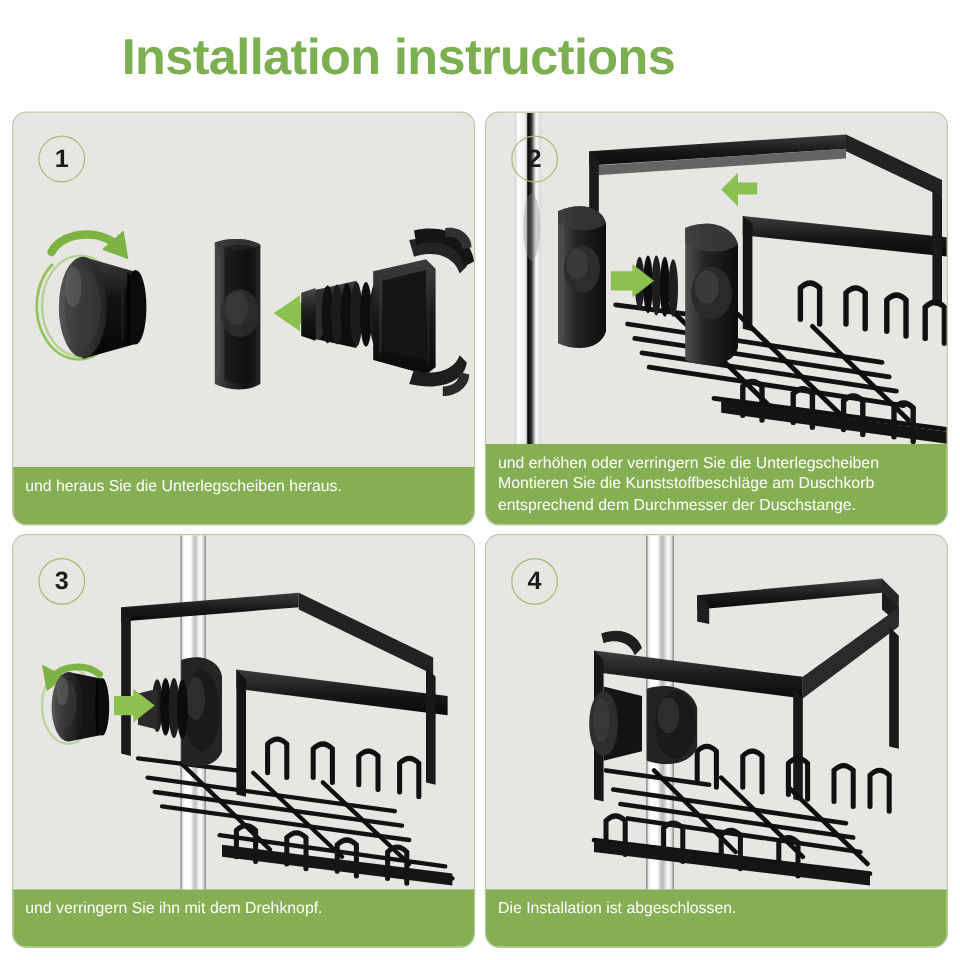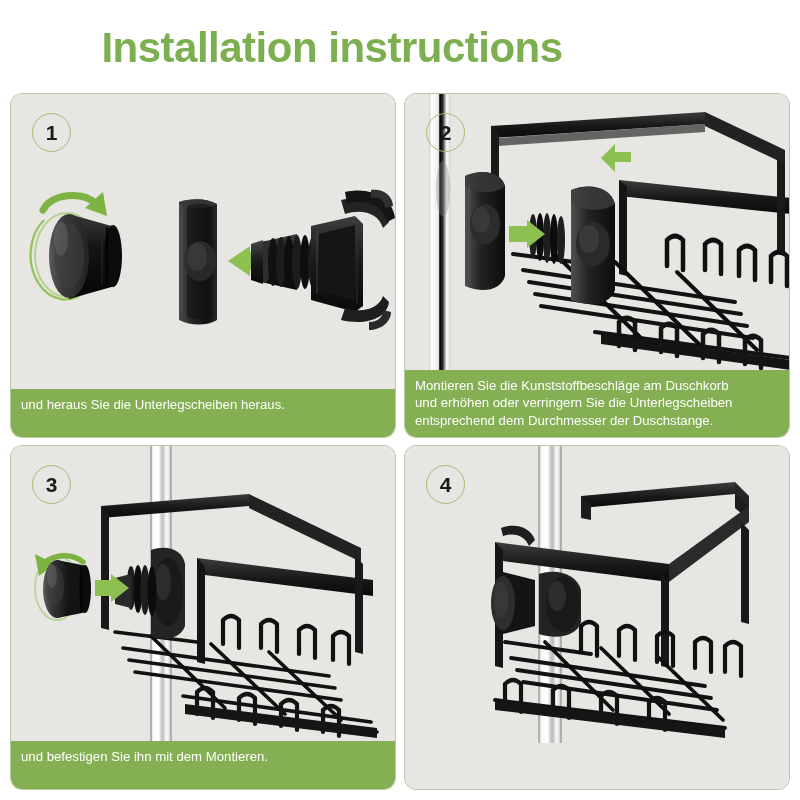--- a/index.html
+++ b/index.html
@@ -334,22 +334,22 @@
           <g>
             <path d="M104 132 L104 148 L122 148 L122 154 L140 140 L122 126 L122 132 Z" fill="#8CC152"></path>
           </g>
           <g>
             <path d="M196 60 L212 60 L212 50 L226 64 L212 78 L212 70 L196 70 Z" fill="#8CC152" transform="rotate(180 211 64)"></path>
           </g>
         </svg>
       </div>
 
       <div class="caption lines-3">
+        <span class="ln">und erhöhen oder verringern Sie die Unterlegscheiben</span>
         <span class="ln">Montieren Sie die Kunststoffbeschläge am Duschkorb</span>
-        <span class="ln">und erhöhen oder verringern Sie die Unterlegscheiben</span>
         <span class="ln">entsprechend dem Durchmesser der Duschstange.</span>
       </div>
     </div>
 
     <div class="panel">
       <div class="panel-art">
         <div class="badge">
           <span>3</span>
         </div>
 
@@ -451,21 +451,21 @@
             <ellipse cx="46" cy="143" rx="14" ry="29" fill="url(#knobG3)"></ellipse>
             <ellipse cx="44" cy="140" rx="9" ry="20" fill="#3E3E3E" opacity="0.5"></ellipse>
             <ellipse cx="74" cy="143" rx="6" ry="24" fill="#0B0B0B"></ellipse>
             <path d="M70 120 L70 166" stroke="#000" stroke-width="2" opacity="0.7"></path>
             <ellipse cx="41" cy="130" rx="5" ry="12" fill="#8A8A8A" opacity="0.3"></ellipse>
           </g>
         </svg>
       </div>
 
       <div class="caption lines-2">
-        <span class="ln">und befestigen Sie ihn mit dem Montieren.</span>
+        <span class="ln">und verringern Sie ihn mit dem Drehknopf.</span>
       </div>
     </div>
 
     <div class="panel">
       <div class="panel-art">
         <div class="badge">
           <span>4</span>
         </div>
 
         <svg class="art-svg" width="386" height="297" viewBox="0 0 386 297">
@@ -544,16 +544,19 @@
 
             <path d="M98 126 L130 134 L130 180 L98 188 Z" fill="#141414"></path>
             <ellipse cx="98" cy="157" rx="12" ry="27" fill="#2E2E2E"></ellipse>
             <ellipse cx="96" cy="154" rx="7" ry="18" fill="#444" opacity="0.45"></ellipse>
 
             <path d="M96 82 C112 76 126 82 130 94 L124 100 C120 90 110 86 98 90 Z" fill="#1E1E1E"></path>
           </g>
         </svg>
       </div>
 
+      <div class="caption lines-2">
+        <span class="ln">Die Installation ist abgeschlossen.</span>
+      </div>
     </div>
 
   </div>
 </div>
 
 </body></html>

